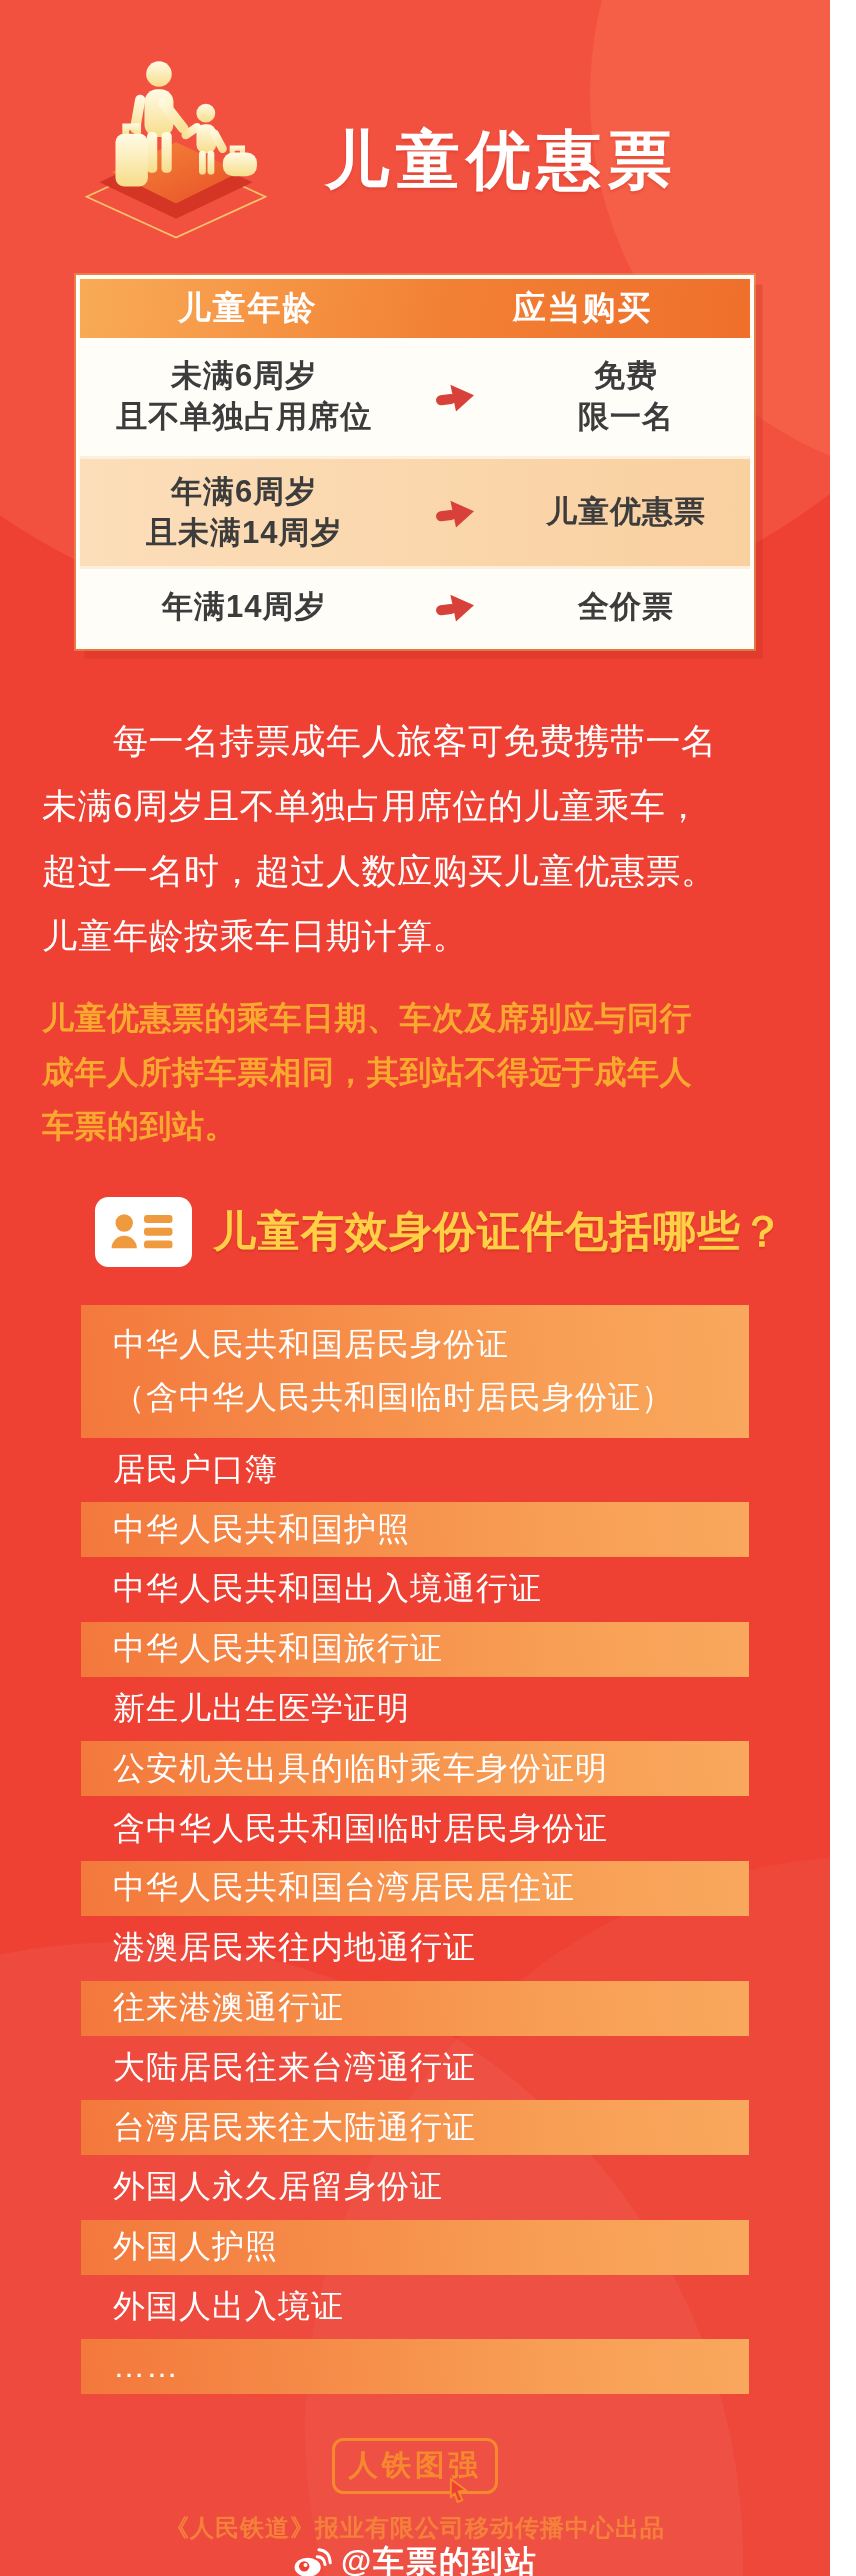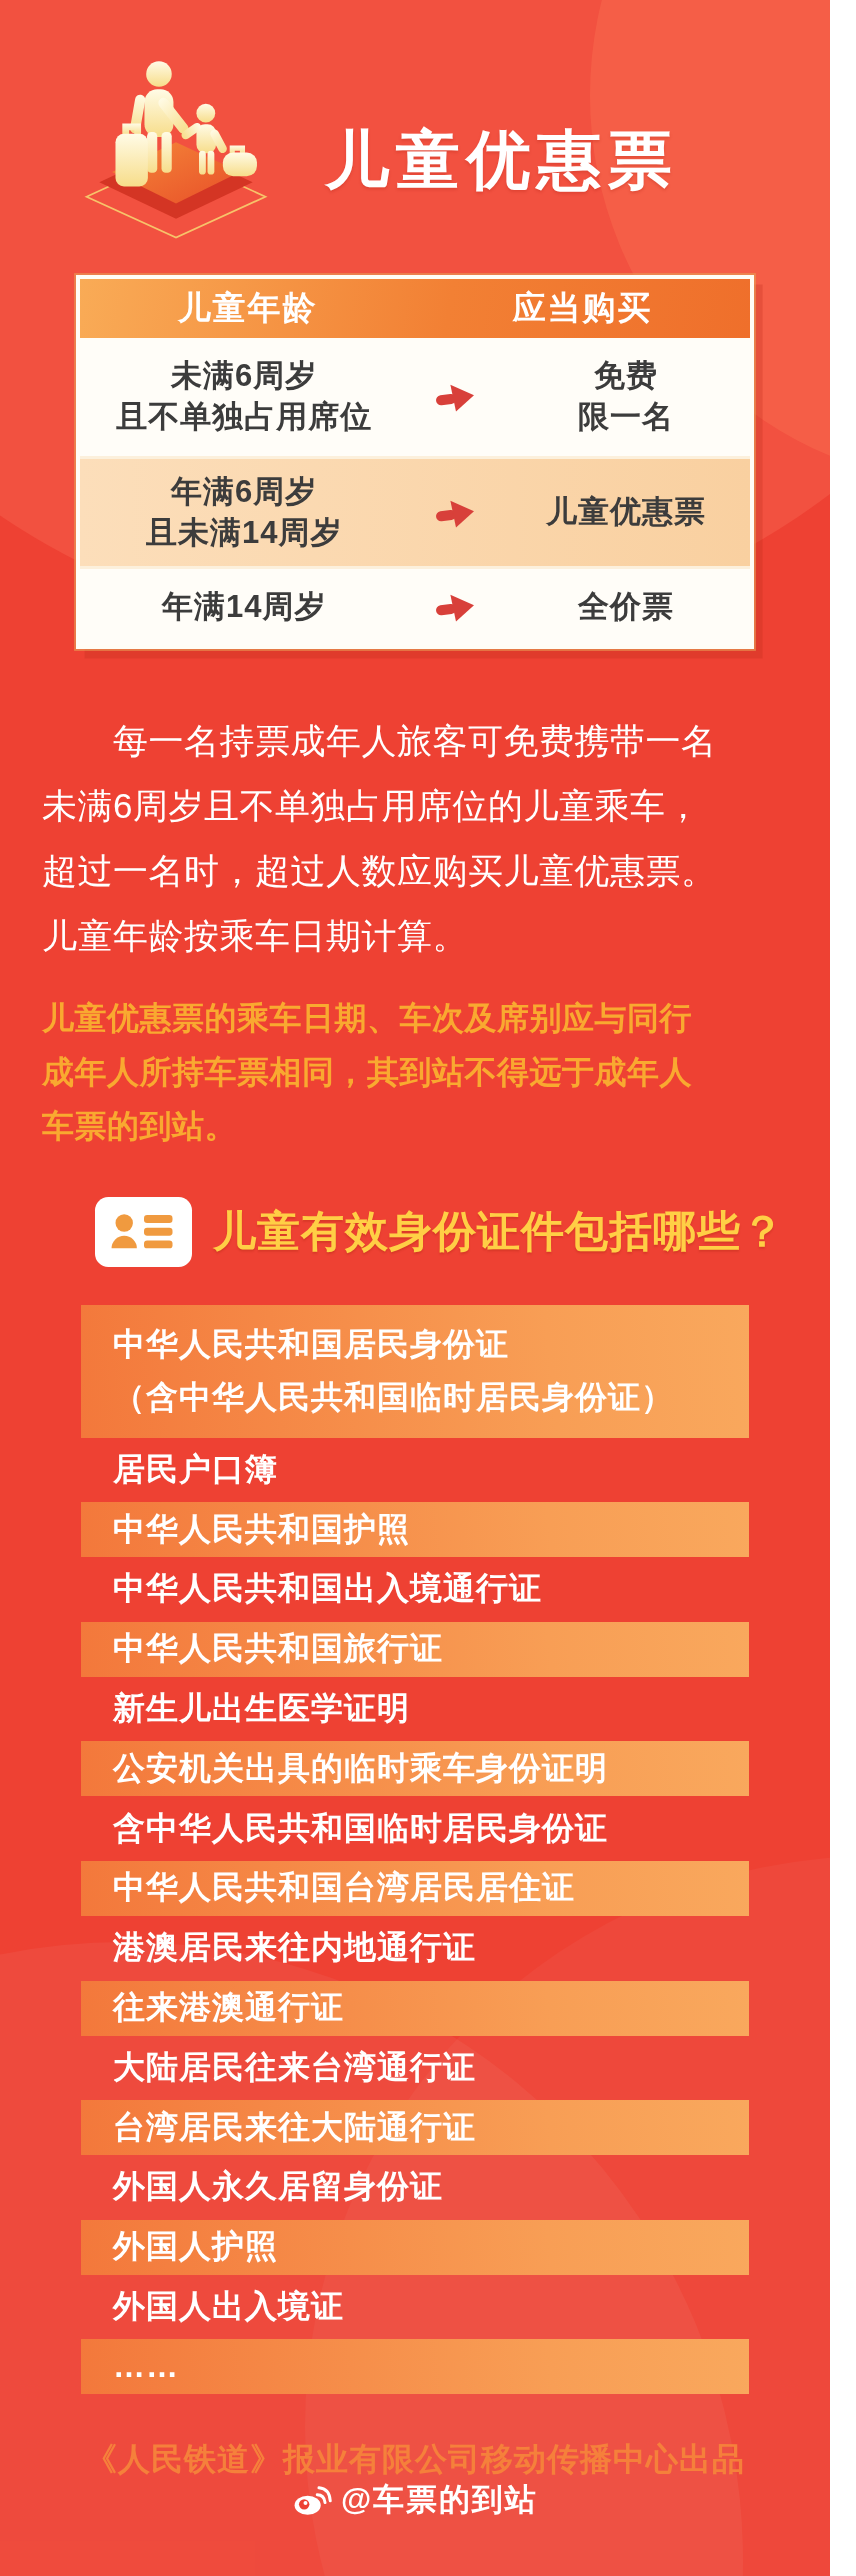--- a/index.html
+++ b/index.html
@@ -76,38 +76,38 @@
     color:#ffcf45;font-size:43px;font-weight:800;letter-spacing:1px;
     text-shadow:0 1.9px 1.9px rgba(170,40,15,.3);
     white-space:nowrap;
   }
 
   
   .doc-list{width:668px;margin:38px auto 0;}
   .doc-item{
     min-height:55px;display:flex;align-items:center;
     padding-left:32px;margin-bottom:4.8px;
-    color:#ffffff;font-size:32px;font-weight:700;letter-spacing:1px;
+    color:#ffffff;font-size:32px;font-weight:400;letter-spacing:1px;
     white-space:pre-line;
   }
   .doc-item.bar{
     background:linear-gradient(84deg,#f3783b 0%,#f89e55 70%,#f9a85d 100%);
   }
   .doc-item.tall{padding-top:13.3px;padding-bottom:13.3px;line-height:53px;}
 
   
   .footer{margin-top:44px;text-align:center;}
   .brand-badge{
     position:relative;display:inline-block;
     border:3.8px solid #f6892f;border-radius:11.4px;
     color:#f6892f;font-size:29.5px;font-weight:900;letter-spacing:3.8px;
     padding:4.8px 13.3px;
   }
   .cursor-icon{position:absolute;right:25px;bottom:-13.3px;width:23px;height:27px;}
-  .credit{margin-top:3px;color:#f5803b;font-size:32px;font-weight:700;letter-spacing:1px;}
+  .credit{margin-top:18px;color:#f5803b;font-size:24px;font-weight:700;letter-spacing:1px;}
   .weibo-line{
     margin-top:-2.9px;display:flex;align-items:center;justify-content:center;gap:8.6px;
     color:#ffffff;font-size:31px;font-weight:700;letter-spacing:1.9px;
   }
   .weibo-svg{width:40px;height:32px;}
 </style>
 </head>
 <body>
 
 <div class="page">
@@ -244,20 +244,26 @@
       <div class="doc-item bar">往来港澳通行证</div>
       <div class="doc-item">大陆居民往来台湾通行证</div>
       <div class="doc-item bar">台湾居民来往大陆通行证</div>
       <div class="doc-item">外国人永久居留身份证</div>
       <div class="doc-item bar">外国人护照</div>
       <div class="doc-item">外国人出入境证</div>
       <div class="doc-item bar">……</div>
     </div>
 
     <div class="footer">
+      <div class="brand-badge">
+        <span>人铁图强</span>
+        <svg class="cursor-icon" viewBox="0 0 24 28">
+          <path d="M4 2 L20 14 L12 15 L16 24 L11 26 L8 17 L4 21 Z" fill="#ee4133" stroke="#f6892f" stroke-width="2" stroke-linejoin="round"></path>
+        </svg>
+      </div>
       <div class="credit">《人民铁道》报业有限公司移动传播中心出品</div>
       <div class="weibo-line">
         <svg class="weibo-svg" viewBox="0 0 46 36">
           <ellipse cx="18" cy="24" rx="15" ry="11" fill="#ffffff"></ellipse>
           <circle cx="14" cy="23" r="6" fill="#ee4133"></circle>
           <circle cx="15.5" cy="21.5" r="2.3" fill="#ffffff"></circle>
           <path d="M29 12 q8 0 9 9" fill="none" stroke="#ffffff" stroke-width="3.4" stroke-linecap="round"></path>
           <path d="M31 4 q12 1 13 15" fill="none" stroke="#ffffff" stroke-width="3.4" stroke-linecap="round"></path>
         </svg>
         <span>@车票的到站</span>

